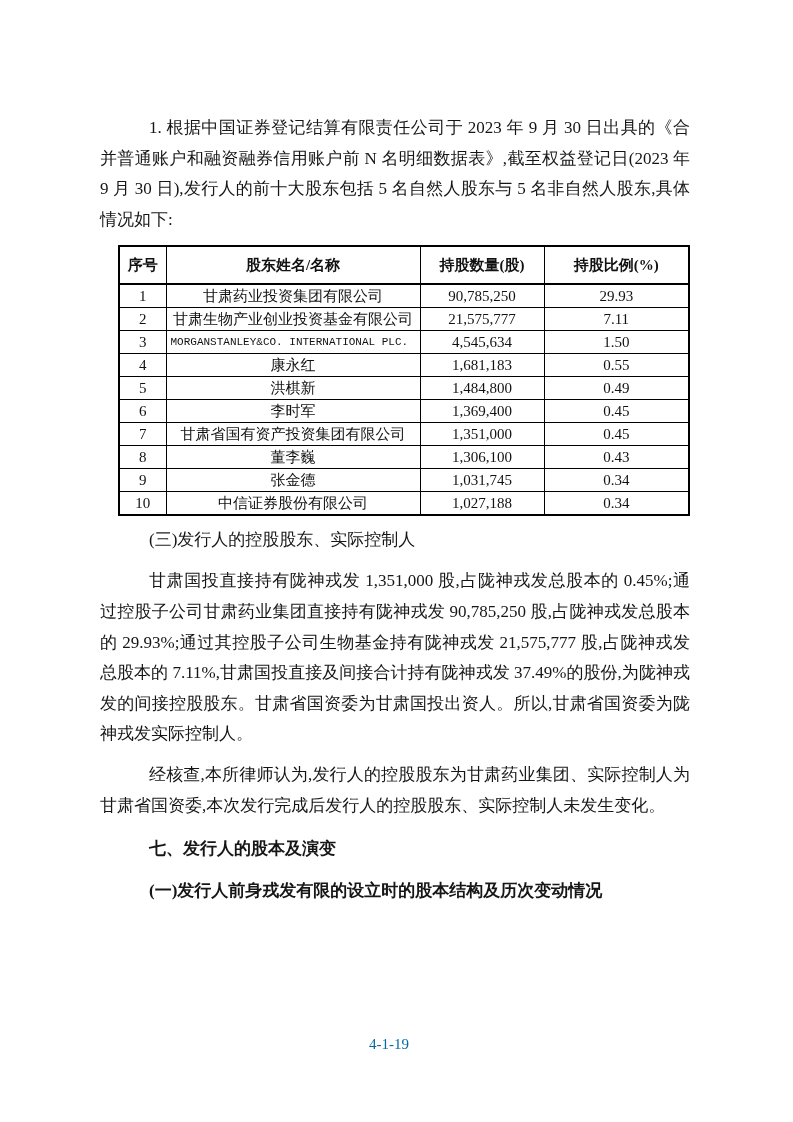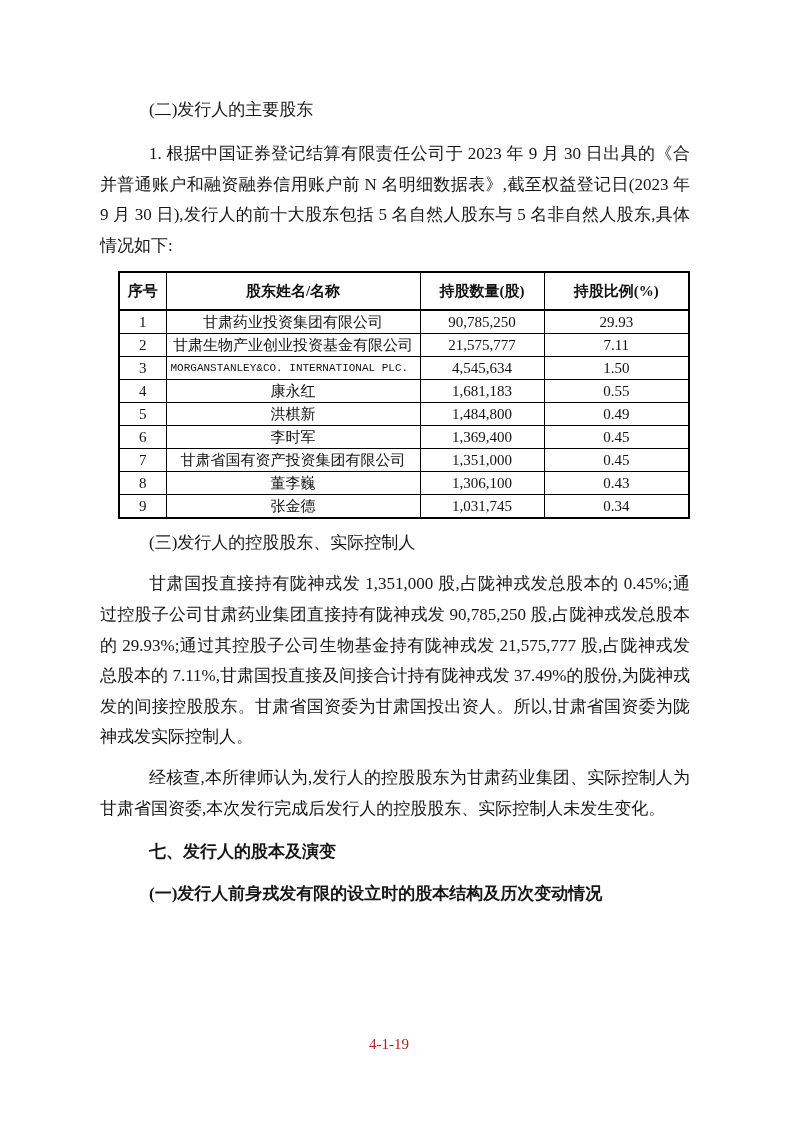--- a/index.html
+++ b/index.html
@@ -71,29 +71,28 @@
     font-family: "Liberation Mono", "DejaVu Sans Mono", monospace;
     font-size: 11px;
     line-height: 17px;
   }
   .page-footer {
     position: absolute;
     left: 0; right: 15px;
     top: 1036px;
     text-align: center;
     font-size: 15px;
-    color: #b91c1c;
+    color: #0369a1;
   }
 </style>
 </head>
 <body>
 
 <div class="page">
 
-  <div class="heading-l2">(二)发行人的主要股东</div>
 
   <p class="para">1. 根据中国证券登记结算有限责任公司于 2023 年 9 月 30 日出具的《合并普通账户和融资融券信用账户前 N 名明细数据表》,截至权益登记日(2023 年 9 月 30 日),发行人的前十大股东包括 5 名自然人股东与 5 名非自然人股东,具体情况如下:</p>
 
   <table class="shareholders">
     <colgroup>
       <col class="c0">
         <col class="c1">
         <col class="c2">
         <col class="c3">
     </colgroup>
@@ -153,20 +152,26 @@
         <td>董李巍</td>
         <td>1,306,100</td>
         <td>0.43</td>
       </tr>
       <tr>
         <td>9</td>
         <td>张金德</td>
         <td>1,031,745</td>
         <td>0.34</td>
       </tr>
+      <tr>
+        <td>10</td>
+        <td>中信证券股份有限公司</td>
+        <td>1,027,188</td>
+        <td>0.34</td>
+      </tr>
     </tbody>
   </table>
 
   <div class="heading-l2" style="margin-top: 11px;">(三)发行人的控股股东、实际控制人</div>
 
 
   <p class="para" style="margin-top: 13px;">甘肃国投直接持有陇神戎发 1,351,000 股,占陇神戎发总股本的 0.45%;通过控股子公司甘肃药业集团直接持有陇神戎发 90,785,250 股,占陇神戎发总股本的 29.93%;通过其控股子公司生物基金持有陇神戎发 21,575,777 股,占陇神戎发总股本的 7.11%,甘肃国投直接及间接合计持有陇神戎发 37.49%的股份,为陇神戎发的间接控股股东。甘肃省国资委为甘肃国投出资人。所以,甘肃省国资委为陇神戎发实际控制人。</p>
 
   <p class="para bold" style="margin-top: 10px;">经核查,本所律师认为,发行人的控股股东为甘肃药业集团、实际控制人为甘肃省国资委,本次发行完成后发行人的控股股东、实际控制人未发生变化。</p>
 

